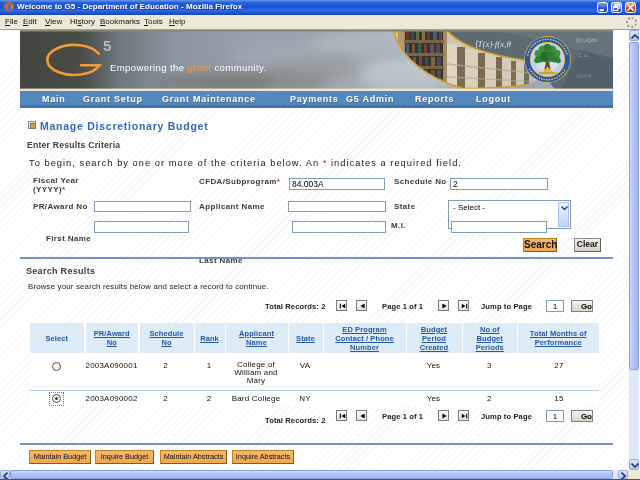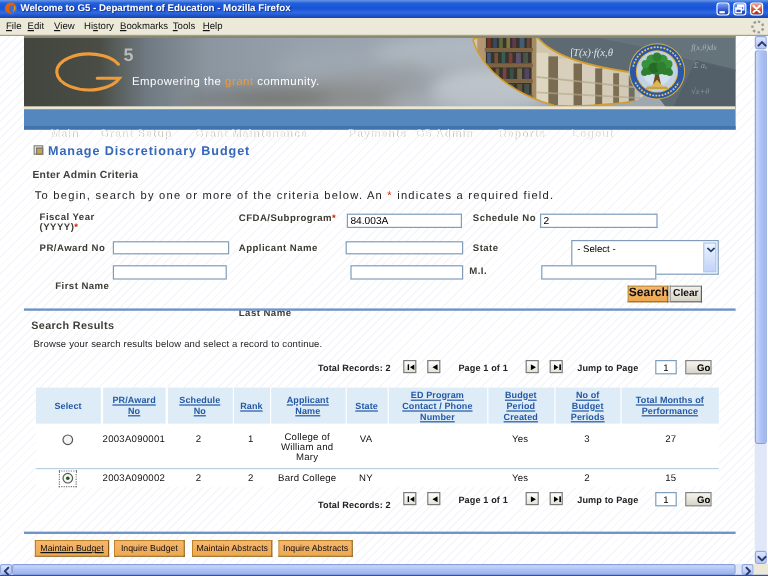--- a/index.html
+++ b/index.html
@@ -24,21 +24,21 @@
 #throbber { position:absolute; left:626px; top:17px; width:11px; height:11px; border:2px dotted #9a9a9a; border-radius:50%; }
 
 
 #view { position:absolute; left:0; top:30px; width:629px; height:440px; overflow:hidden;
   background:#fff;
   background-image:repeating-linear-gradient(135deg, rgba(223,230,238,.34) 0 1px, rgba(255,255,255,0) 1px 5px); }
 
 
 #banner { position:absolute; left:20px; top:0px; width:593px; height:61px; }
 #nav { position:absolute; left:20px; top:61px; width:593px; height:17px; background:#5487bd; border-bottom:3px solid #4173ae; }
-#nav span { position:absolute; top:3px; font-size:9px; font-weight:bold; color:#fff; letter-spacing:0.75px; white-space:nowrap; text-shadow:0.5px 0.5px 0.5px rgba(60,40,0,.35);margin-top:12px; }
+#nav span { position:absolute; top:3px; font-size:9px; font-weight:bold; color:#fff; letter-spacing:0.75px; white-space:nowrap; text-shadow:0.5px 0.5px 0.5px rgba(60,40,0,.35); }
 
 
 #hicon { position:absolute; left:28px; top:91px; width:8px; height:8px; background:#e8e4da; border:1px solid #8a8a7a; }
 #hicon:before { content:""; position:absolute; left:1px; top:1px; width:4px; height:4px; background:#caa24a; border:1px solid #777; }
 #h1 { position:absolute; left:40px; top:90px; font-size:10.5px; font-weight:bold; color:#3668b8; letter-spacing:0.75px; white-space:nowrap; }
 #h2 { position:absolute; left:27px; top:110px; font-size:8.6px; font-weight:bold; color:#40403a; letter-spacing:0.25px; }
 #intro { position:absolute; left:29px; top:128px; font-size:9.3px; color:#222; letter-spacing:1.02px; white-space:nowrap; }
 .red { color:#cc2200; }
 
 
@@ -294,52 +294,52 @@
       <span style="left:63px;">Grant Setup</span>
       <span style="left:142px;">Grant Maintenance</span>
       <span style="left:270px;">Payments</span>
       <span style="left:326px;">G5 Admin</span>
       <span style="left:395px;">Reports</span>
       <span style="left:456px;">Logout</span>
     </div>
 
     <div id="hicon"></div>
     <div id="h1">Manage Discretionary Budget</div>
-    <div id="h2">Enter Admin Criteria</div>
+    <div id="h2">Enter Results Criteria</div>
     <div id="intro">To begin, search by one or more of the criteria below. An <span class="red">*</span> indicates a required field.</div>
 
     <div class="flabel" style="left:33px; top:146px;">Fiscal Year<br>(YYYY)<span class="red">*</span></div>
     <div class="flabel" style="left:199px; top:147px;">CFDA/Subprogram<span class="red">*</span></div>
     <div class="finput" style="left:289px; top:148px; width:96px; height:12px;">84.003A</div>
     <div class="flabel" style="left:394px; top:147px;">Schedule No</div>
     <div class="finput" style="left:450px; top:148px; width:98px; height:12px;">2</div>
 
     <div class="flabel" style="left:33px; top:172px;">PR/Award No</div>
     <div class="finput" style="left:94px; top:171px; width:97px; height:11px;"></div>
     <div class="flabel" style="left:199px; top:172px;">Applicant Name</div>
     <div class="finput" style="left:288px; top:171px; width:98px; height:11px;"></div>
     <div class="flabel" style="left:394px; top:172px;">State</div>
-    <div class="fsel" style="left:476px; top:170px; width:123px; height:29px;">
+    <div class="fsel" style="left:448px; top:170px; width:123px; height:29px;">
       <span style="position:absolute;left:4px;top:1.5px;font-size:8px;">- Select -</span>
       <span class="selarrow">
           <svg width="7" height="5" viewBox="0 0 7 5" style="position:absolute;left:2px;top:3px;">
             <path d="M0.5,0.5 L3.5,3.5 L6.5,0.5" stroke="#20407a" stroke-width="1.4" fill="none"></path>
           </svg>
         </span>
     </div>
 
     <div class="flabel" style="left:46px; top:191px;margin-top:13px;">First Name</div>
     <div class="finput" style="left:94px; top:191px; width:95px; height:12px;"></div>
     <div class="flabel" style="left:199px; top:191px;margin-top:35px;">Last Name</div>
     <div class="finput" style="left:292px; top:191px; width:94px; height:12px;"></div>
     <div class="flabel" style="left:391px; top:191px;">M.I.</div>
     <div class="finput" style="left:451px; top:191px; width:96px; height:12px;"></div>
 
     <div class="btn-orange" style="left:523px; top:208px; width:34px; height:14px; line-height:11px;">Search</div>
-    <div class="btn-gray" style="left:558px; top:208px; width:27px; height:14px; line-height:11px;">Clear</div>
+    <div class="btn-gray" style="left:574px; top:208px; width:27px; height:14px; line-height:11px;">Clear</div>
 
     <div class="hline" style="top:227px;"></div>
 
     <div id="sr">Search Results</div>
     <div id="browse">Browse your search results below and select a record to continue.</div>
 
     <div class="pag-label" style="left:265px; top:272px;">Total Records: 2</div>
     <div class="pag-btn" style="left:336px; top:270px;">
         <svg width="7" height="6" viewBox="0 0 7 6">
           <rect x="0" y="0" width="1.6" height="6" fill="#000"></rect>
@@ -446,21 +446,21 @@
           <path d="M0,0 L4.5,3 L0,6 Z" fill="#000"></path>
           <rect x="5.4" y="0" width="1.6" height="6" fill="#000"></rect>
         </svg>
       </div>
     <div class="pag-label" style="left:481px; top:382px;">Jump to Page</div>
     <div class="pag-in" style="left:546px; top:380px;">1</div>
     <div class="pag-go" style="left:571px; top:380px;">Go</div>
 
     <div class="hline" style="top:413px;"></div>
 
-    <div class="btn-orange" style="left:29px; top:420px; width:62px; height:14px; line-height:12px; font-size:7.3px; font-weight:normal;text-decoration:underline;">Maintain Budget</div>
+    <div class="btn-orange" style="left:29px; top:420px; width:62px; height:14px; line-height:12px; font-size:7.3px; font-weight:normal;">Maintain Budget</div>
     <div class="btn-orange" style="left:95px; top:420px; width:59px; height:14px; line-height:12px; font-size:7.3px; font-weight:normal;">Inquire Budget</div>
     <div class="btn-orange" style="left:160px; top:420px; width:67px; height:14px; line-height:12px; font-size:7.3px; font-weight:normal;">Maintain Abstracts</div>
     <div class="btn-orange" style="left:232px; top:420px; width:62px; height:14px; line-height:12px; font-size:7.3px; font-weight:normal;">Inquire Abstracts</div>
   </div>
 
   <div id="vscroll">
     <div class="arrow" style="top:0;">
         <svg width="8" height="5" viewBox="0 0 8 5" style="position:absolute;left:1px;top:3px;">
           <path d="M0.5,4.5 L4,1 L7.5,4.5" stroke="#2a3a6e" stroke-width="1.6" fill="none"></path>
         </svg>

